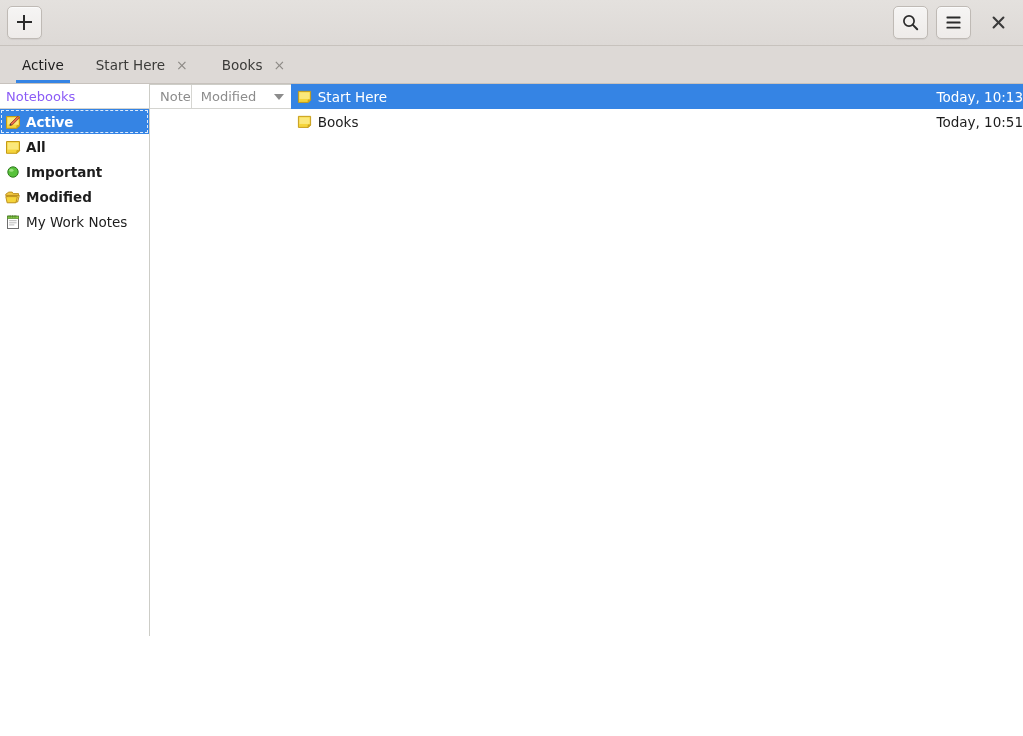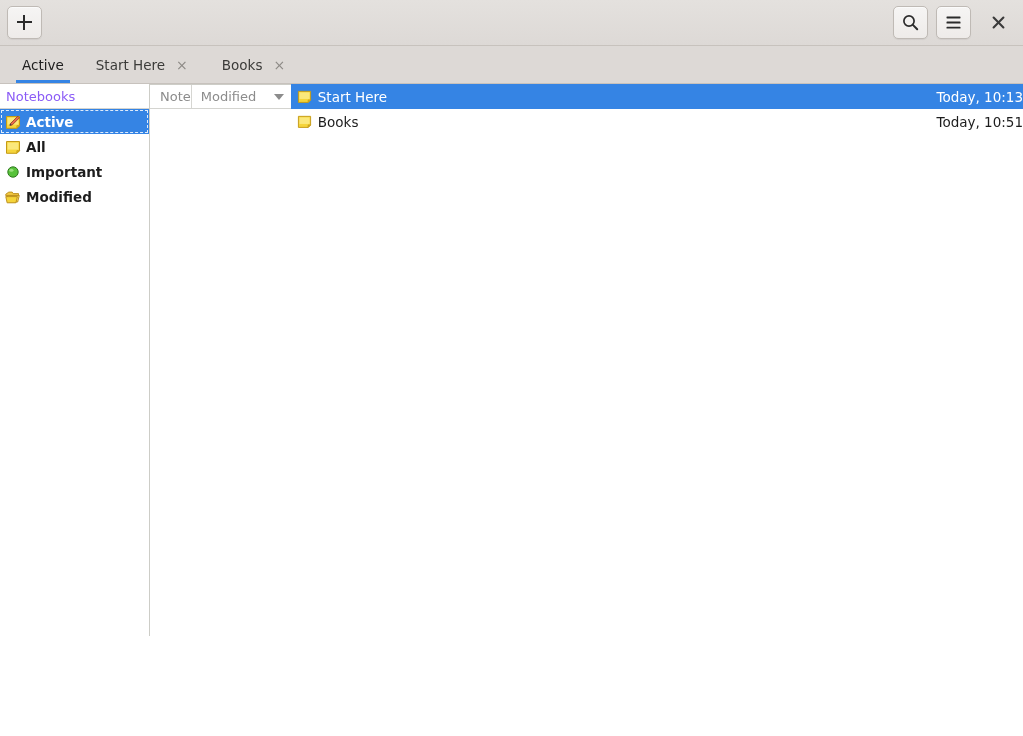--- a/index.html
+++ b/index.html
@@ -352,20 +352,41 @@
           </div>
           <div class="sb-row bold">
             <span style="display: flex;">
               <svg class="sb-icon" viewBox="0 0 16 16">
                 <path d="M0.8 5.2l3-2.1h3.4l1 1.5h5.3v2.1H0.8z" fill="#f3c943" stroke="#b88a17" stroke-width="0.9" stroke-linejoin="round"></path>
                 <path d="M2.2 6.4h12.1l-1.6 6.6H3.6z" fill="#fbe06a" stroke="#b88a17" stroke-width="0.9" stroke-linejoin="round"></path>
                 <path d="M0.8 7.6h11.6l-1.5 6.2H2.1z" fill="#f5d43a" stroke="#b88a17" stroke-width="0.9" stroke-linejoin="round"></path>
               </svg>
             </span>
             <span>Modified</span>
+          </div>
+          <div class="sb-row">
+            <span style="display: flex;">
+              <svg class="sb-icon" viewBox="0 0 16 16">
+                <rect x="2.5" y="2.2" width="11" height="12.3" fill="#ffffff" stroke="#6f6f6f" stroke-width="1"></rect>
+                <rect x="2.5" y="2.2" width="11" height="2.3" fill="#8fd14f" stroke="#4f8a22" stroke-width="0.7"></rect>
+                <g fill="#4f8a22">
+                  <rect x="3.6" y="1.3" width="0.9" height="2.3"></rect>
+                  <rect x="5.3" y="1.3" width="0.9" height="2.3"></rect>
+                  <rect x="7.0" y="1.3" width="0.9" height="2.3"></rect>
+                  <rect x="8.7" y="1.3" width="0.9" height="2.3"></rect>
+                  <rect x="10.4" y="1.3" width="0.9" height="2.3"></rect>
+                </g>
+                <g fill="#b9b9b9">
+                  <rect x="4.1" y="6.2" width="7.5" height="1"></rect>
+                  <rect x="4.1" y="8.3" width="7.5" height="1"></rect>
+                  <rect x="4.1" y="10.4" width="5.2" height="1"></rect>
+                </g>
+              </svg>
+            </span>
+            <span>My Work Notes</span>
           </div>
         </div>
     </div>
 
     <div class="notelist">
       <div class="nl-header">
         <div class="nl-h-note">
           <span>Note</span>
         </div>
         <div class="nl-h-mod">

